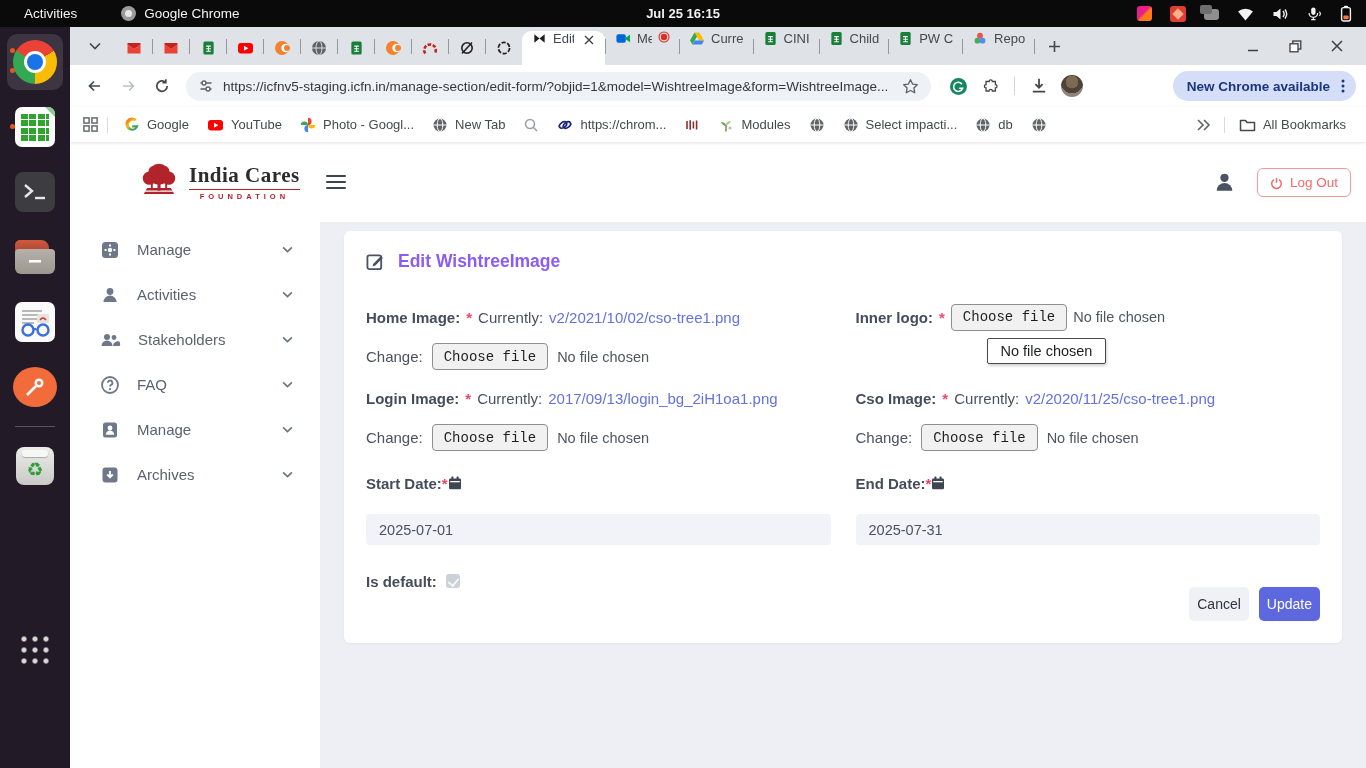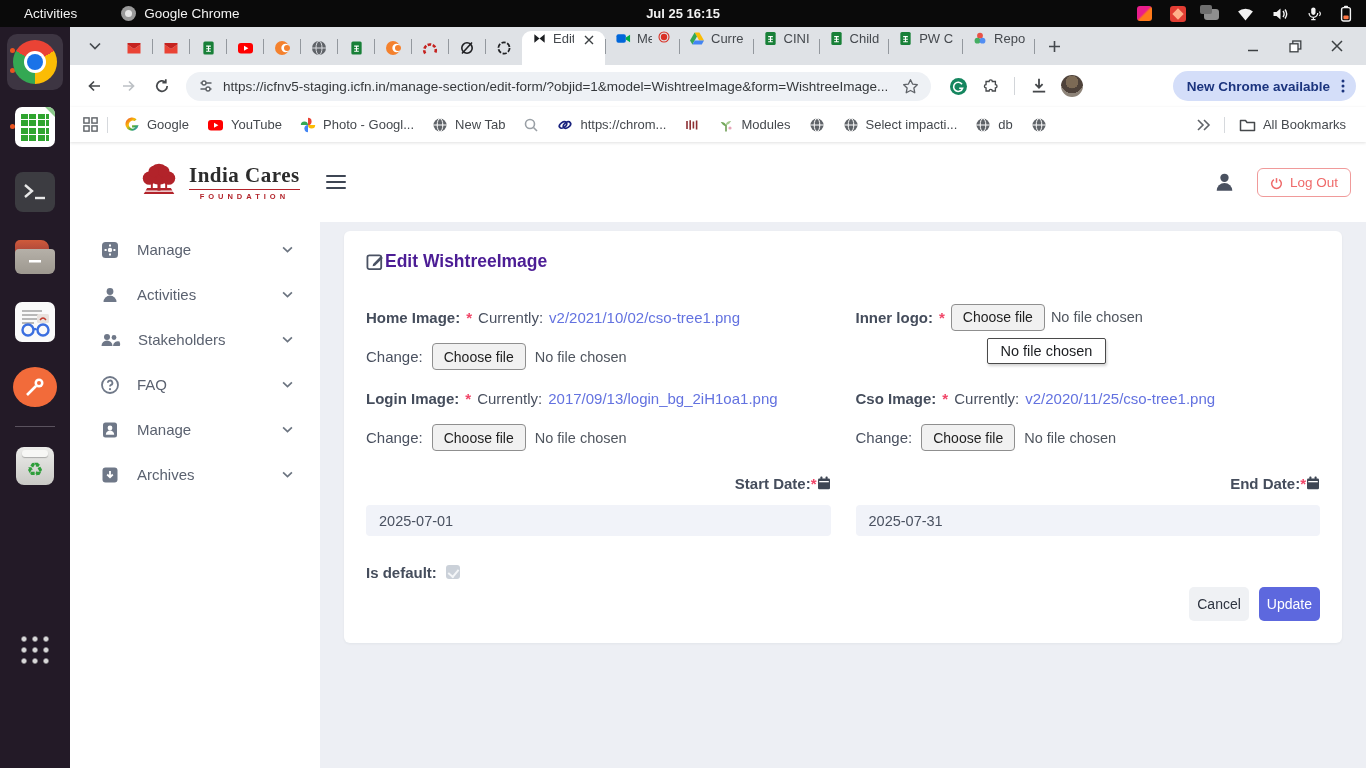--- a/index.html
+++ b/index.html
@@ -84,31 +84,31 @@
   .header-right{margin-left:auto;display:flex;align-items:center;gap:20px;padding-right:15px}
   .logout-btn{display:flex;align-items:flex-end;gap:7px;border:1px solid #f09a9a;border-radius:6px;padding:6px 12px;color:#ef6a6a;font-size:13.5px;background:#fff}
 
   .site-body{flex:1;display:flex;overflow:hidden}
   .sidebar{width:250px;background:#fff;padding-top:5px;flex:0 0 auto}
   .side-item{height:45px;display:flex;align-items:center;gap:17px;padding:0 27px 0 30px;color:#5b6270;font-size:15px}
   .side-item .chev{margin-left:auto}
 
   .main{flex:1;padding:9px 24px 0}
   .card{background:#fff;border-radius:6px;height:412px;position:relative;padding:20px 22px;box-shadow:0 1px 3px rgba(25,30,45,.05)}
-  .card-title{display:flex;align-items:center;gap:0;color:#4c1d95;font-size:17.5px;font-weight:700;margin-bottom:33px}
+  .card-title{display:flex;align-items:center;gap:13px;color:#8b5cf6;font-size:17.5px;font-weight:700;margin-bottom:33px}
   .form-grid{display:grid;grid-template-columns:1fr 1fr;column-gap:25px;font-size:15px;color:#4a5160}
   .lblrow{display:flex;align-items:center;gap:6px;height:24px;margin-bottom:12px;white-space:nowrap}
   .flabel{font-weight:700;color:#454d5c}
   .req{color:#f14668;font-weight:700}
   .filelink{color:#6372e0;text-decoration:none}
   .changerow{display:flex;align-items:center;gap:9px;height:31px;margin-bottom:14px;position:relative}
-  .choosebtn{background:#f1f1f1;border:1px solid #8f8f8f;border-radius:4px;padding:4.5px 11px;font-size:14px;color:#1f1f1f;font-family:Liberation Sans, sans-serif}
+  .choosebtn{background:#f1f1f1;border:1px solid #8f8f8f;border-radius:4px;padding:4.5px 11px;font-size:14px;color:#1f1f1f;font-family:Liberation Mono, monospace}
   .nofile{color:#50565f;font-size:14.5px}
   .tooltip{position:absolute;top:-3px;left:131px;background:#fff;border:1px solid #4a4a4a;border-radius:2px;padding:4px 13px;font-size:14.5px;color:#1c1e21;box-shadow:1px 2px 3px rgba(0,0,0,.18);white-space:nowrap;z-index:6}
-  .daterow{display:flex;align-items:center;justify-content:flex-end;height:22px;margin:5px 0 11px}
+  .daterow{display:flex;align-items:center;justify-content:flex-start;height:22px;margin:5px 0 20px}
   .dateinput{width:100%;height:31px;background:#f1f3f9;border:none;border-radius:4px;padding:0 13px;font-size:14.5px;color:#4a5160;font-family:inherit;margin-bottom:14px}
   .defaultrow{display:flex;align-items:center;gap:9px;margin-top:10px;height:24px}
   .checkbox{width:14px;height:14px;border-radius:3px;background:#cbd1d9;position:relative}
   .checkbox::after{content:"";position:absolute;left:4px;top:1.5px;width:4.5px;height:8px;border:solid #f4f6f8;border-width:0 2px 2px 0;transform:rotate(40deg)}
   .actions{position:absolute;right:22px;bottom:22px;display:flex;gap:10px}
   .btn{border:none;border-radius:5px;padding:9px 8px;font-size:14px;font-family:inherit}
   .btn-cancel{background:#eff1f4;color:#2e3440}
   .btn-update{background:#5d68de;color:#fff}
 </style>
 </head>

